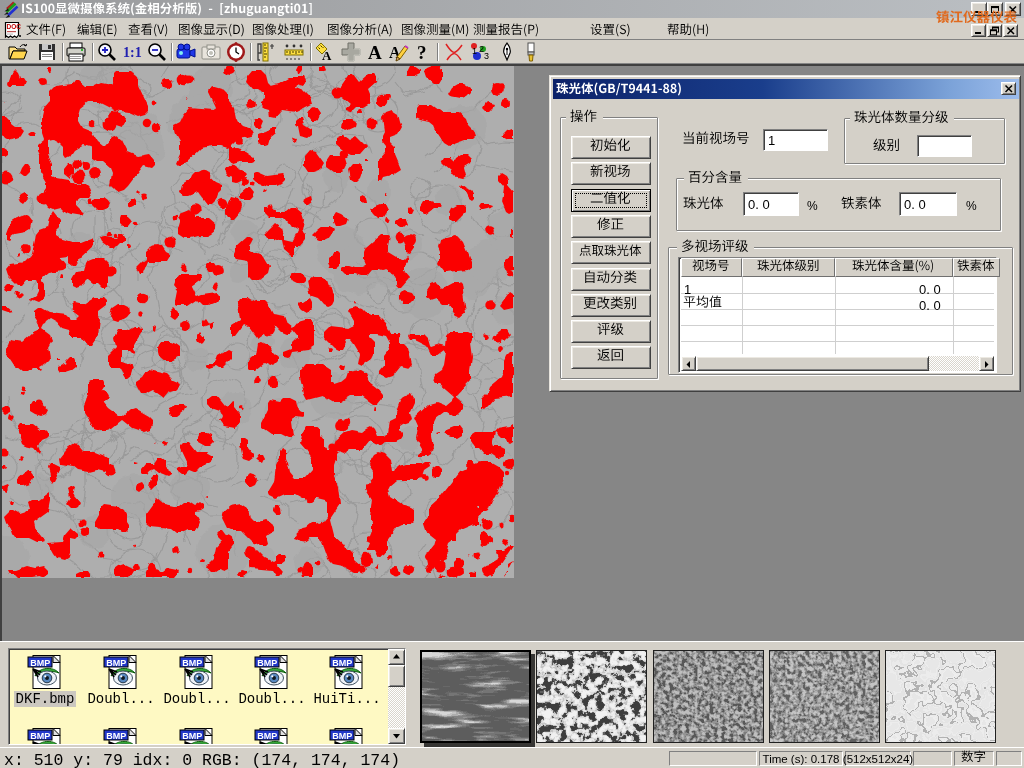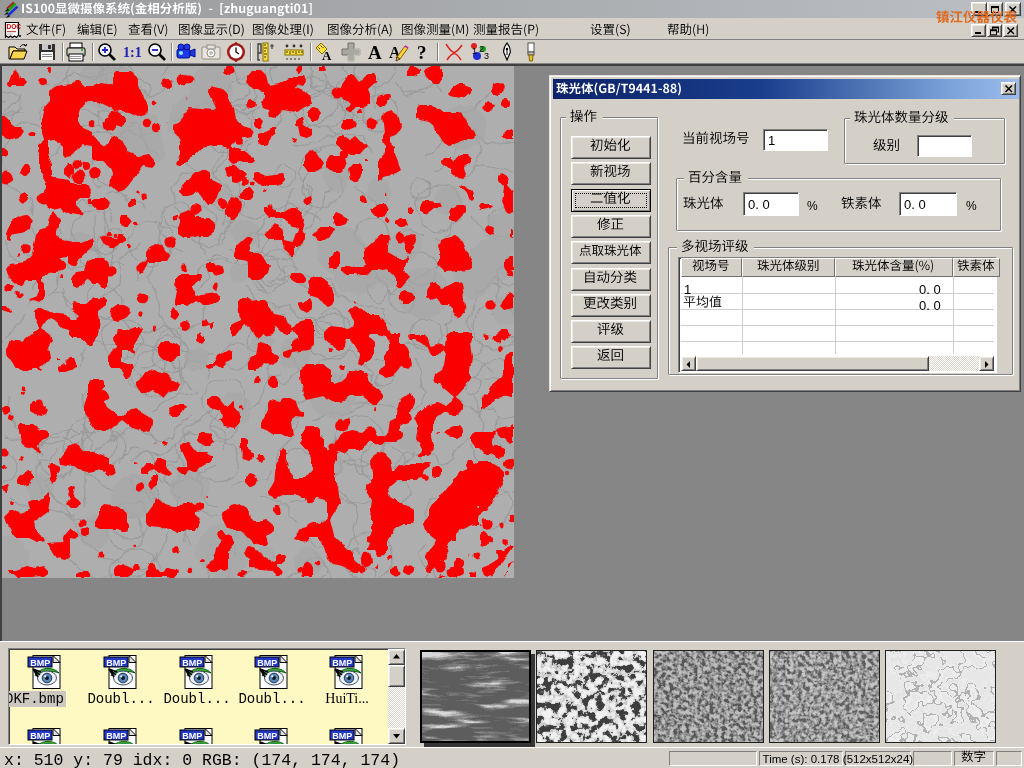--- a/index.html
+++ b/index.html
@@ -778,21 +778,21 @@
         <path d="M27 1.5 L34 8.5 L27 8.5 Z" fill="#e0e0e0" stroke="#000"></path>
         <rect x="2" y="3" width="24" height="10" fill="#2238c8" stroke="#000"></rect>
         <text x="4.2" y="11.5" font-family="Liberation Sans" font-size="9" font-weight="bold" fill="#fff">BMP</text>
         <path d="M9 22 C13 13 27 12 33 19 C26 16 15 17 9 22 Z" fill="#38a838" stroke="#0a5a0a"></path>
         <ellipse cx="21" cy="24" rx="9.5" ry="7" fill="#eef2f8" stroke="#405060"></ellipse>
         <circle cx="21" cy="24" r="4.8" fill="#5888c0" stroke="#283848"></circle>
         <circle cx="21" cy="24" r="2" fill="#101820"></circle>
         <circle cx="19.3" cy="22.3" r="1.1" fill="#fff"></circle>
         <path d="M7 15 L14 21 M7 15 L15 18 M7 15 L12 23" stroke="#000" stroke-width="1.6"></path>
       </svg></div>
-    <div class="abs" style="left:-6px;top:40px;width:84px;"><span style="font-family:'Liberation Mono',monospace;font-size:14px;background:#ccc8c0;padding:0 2px;">DKF.bmp</span></div>
+    <div class="abs" style="left:-6px;top:40px;width:84px;text-align:center"><span style="font-family:'Liberation Mono',monospace;font-size:14px;background:#ccc8c0;padding:0 2px;">DKF.bmp</span></div>
     <div style="position:absolute;left:17px;top:78px;"><svg width="40" height="36" viewBox="0 0 40 36">
         <rect x="7" y="1.5" width="27" height="33" fill="#fff" stroke="#000"></rect>
         <path d="M27 1.5 L34 8.5 L27 8.5 Z" fill="#e0e0e0" stroke="#000"></path>
         <rect x="2" y="3" width="24" height="10" fill="#2238c8" stroke="#000"></rect>
         <text x="4.2" y="11.5" font-family="Liberation Sans" font-size="9" font-weight="bold" fill="#fff">BMP</text>
         <path d="M9 22 C13 13 27 12 33 19 C26 16 15 17 9 22 Z" fill="#38a838" stroke="#0a5a0a"></path>
         <ellipse cx="21" cy="24" rx="9.5" ry="7" fill="#eef2f8" stroke="#405060"></ellipse>
         <circle cx="21" cy="24" r="4.8" fill="#5888c0" stroke="#283848"></circle>
         <circle cx="21" cy="24" r="2" fill="#101820"></circle>
         <circle cx="19.3" cy="22.3" r="1.1" fill="#fff"></circle>
@@ -878,21 +878,21 @@
         <path d="M27 1.5 L34 8.5 L27 8.5 Z" fill="#e0e0e0" stroke="#000"></path>
         <rect x="2" y="3" width="24" height="10" fill="#2238c8" stroke="#000"></rect>
         <text x="4.2" y="11.5" font-family="Liberation Sans" font-size="9" font-weight="bold" fill="#fff">BMP</text>
         <path d="M9 22 C13 13 27 12 33 19 C26 16 15 17 9 22 Z" fill="#38a838" stroke="#0a5a0a"></path>
         <ellipse cx="21" cy="24" rx="9.5" ry="7" fill="#eef2f8" stroke="#405060"></ellipse>
         <circle cx="21" cy="24" r="4.8" fill="#5888c0" stroke="#283848"></circle>
         <circle cx="21" cy="24" r="2" fill="#101820"></circle>
         <circle cx="19.3" cy="22.3" r="1.1" fill="#fff"></circle>
         <path d="M7 15 L14 21 M7 15 L15 18 M7 15 L12 23" stroke="#000" stroke-width="1.6"></path>
       </svg></div>
-    <div class="abs" style="left:296px;top:40px;width:84px;text-align:center"><span style="font-family:Liberation Serif, serif;font-size:14px;">HuiTi...</span></div>
+    <div class="abs" style="left:296px;top:40px;width:84px;text-align:center"><span style="font-family:Liberation Mono, monospace;font-size:14px;">HuiTi...</span></div>
     <div style="position:absolute;left:319px;top:78px;"><svg width="40" height="36" viewBox="0 0 40 36">
         <rect x="7" y="1.5" width="27" height="33" fill="#fff" stroke="#000"></rect>
         <path d="M27 1.5 L34 8.5 L27 8.5 Z" fill="#e0e0e0" stroke="#000"></path>
         <rect x="2" y="3" width="24" height="10" fill="#2238c8" stroke="#000"></rect>
         <text x="4.2" y="11.5" font-family="Liberation Sans" font-size="9" font-weight="bold" fill="#fff">BMP</text>
         <path d="M9 22 C13 13 27 12 33 19 C26 16 15 17 9 22 Z" fill="#38a838" stroke="#0a5a0a"></path>
         <ellipse cx="21" cy="24" rx="9.5" ry="7" fill="#eef2f8" stroke="#405060"></ellipse>
         <circle cx="21" cy="24" r="4.8" fill="#5888c0" stroke="#283848"></circle>
         <circle cx="21" cy="24" r="2" fill="#101820"></circle>
         <circle cx="19.3" cy="22.3" r="1.1" fill="#fff"></circle>

